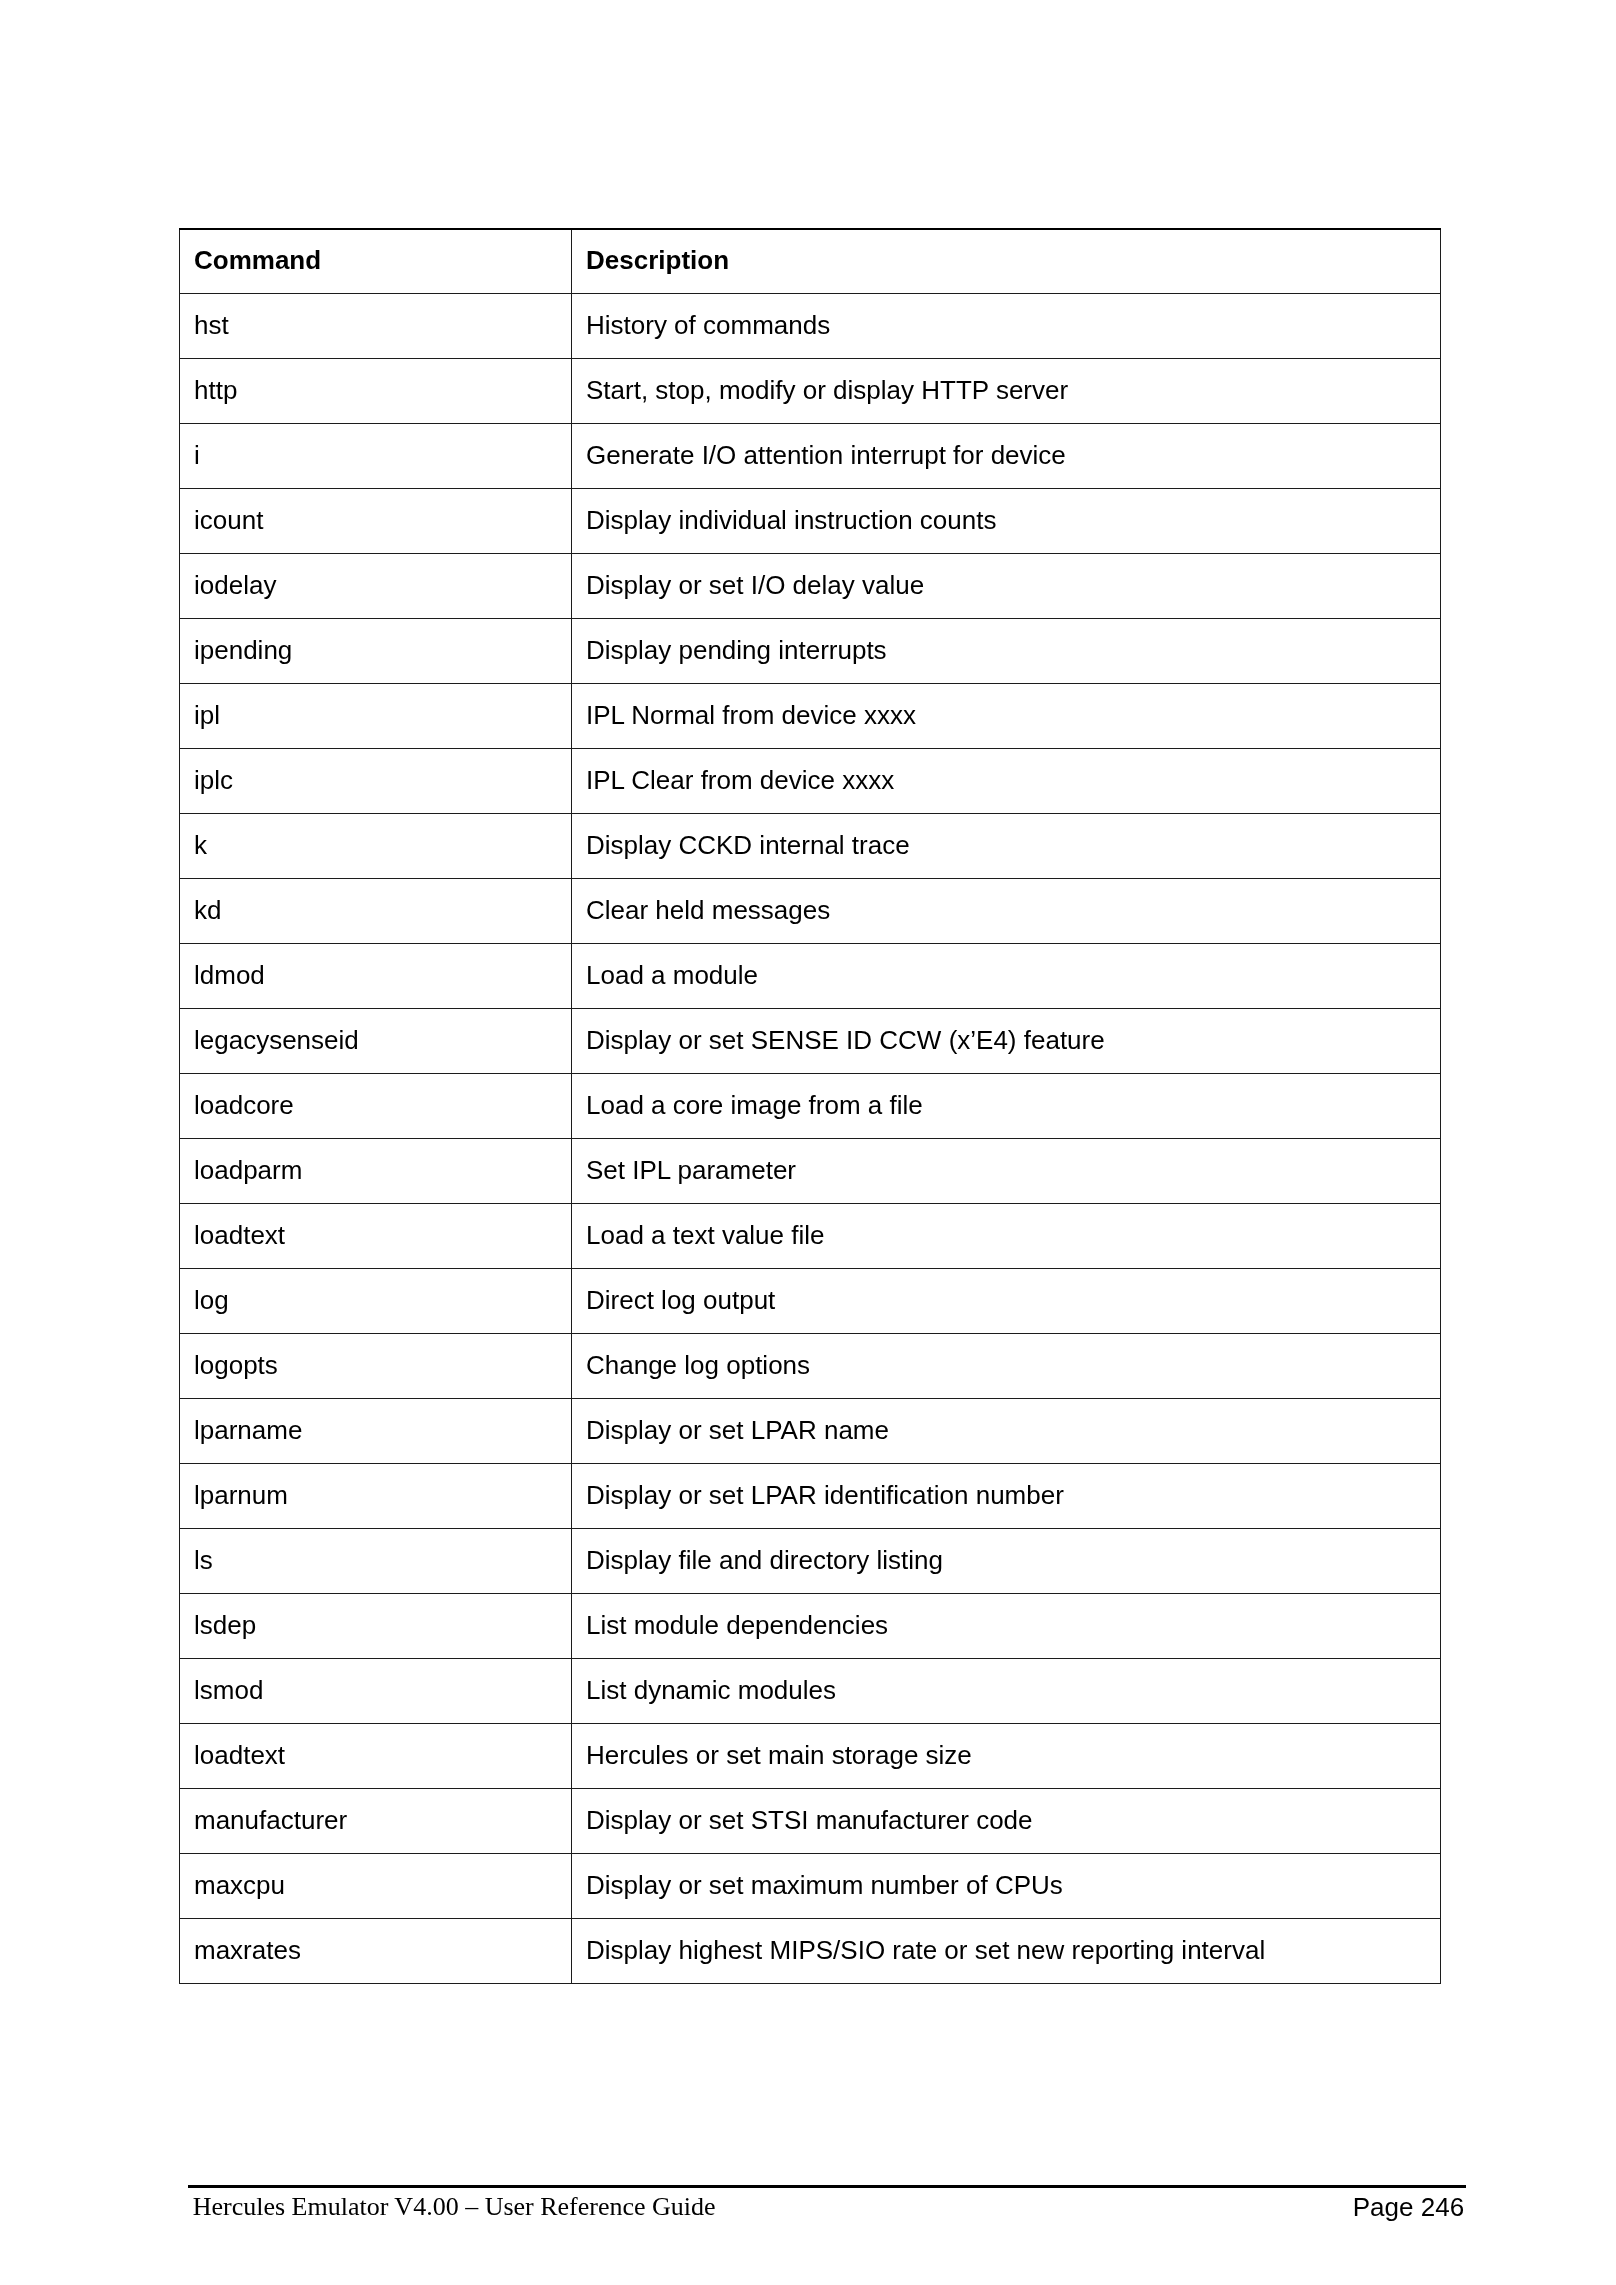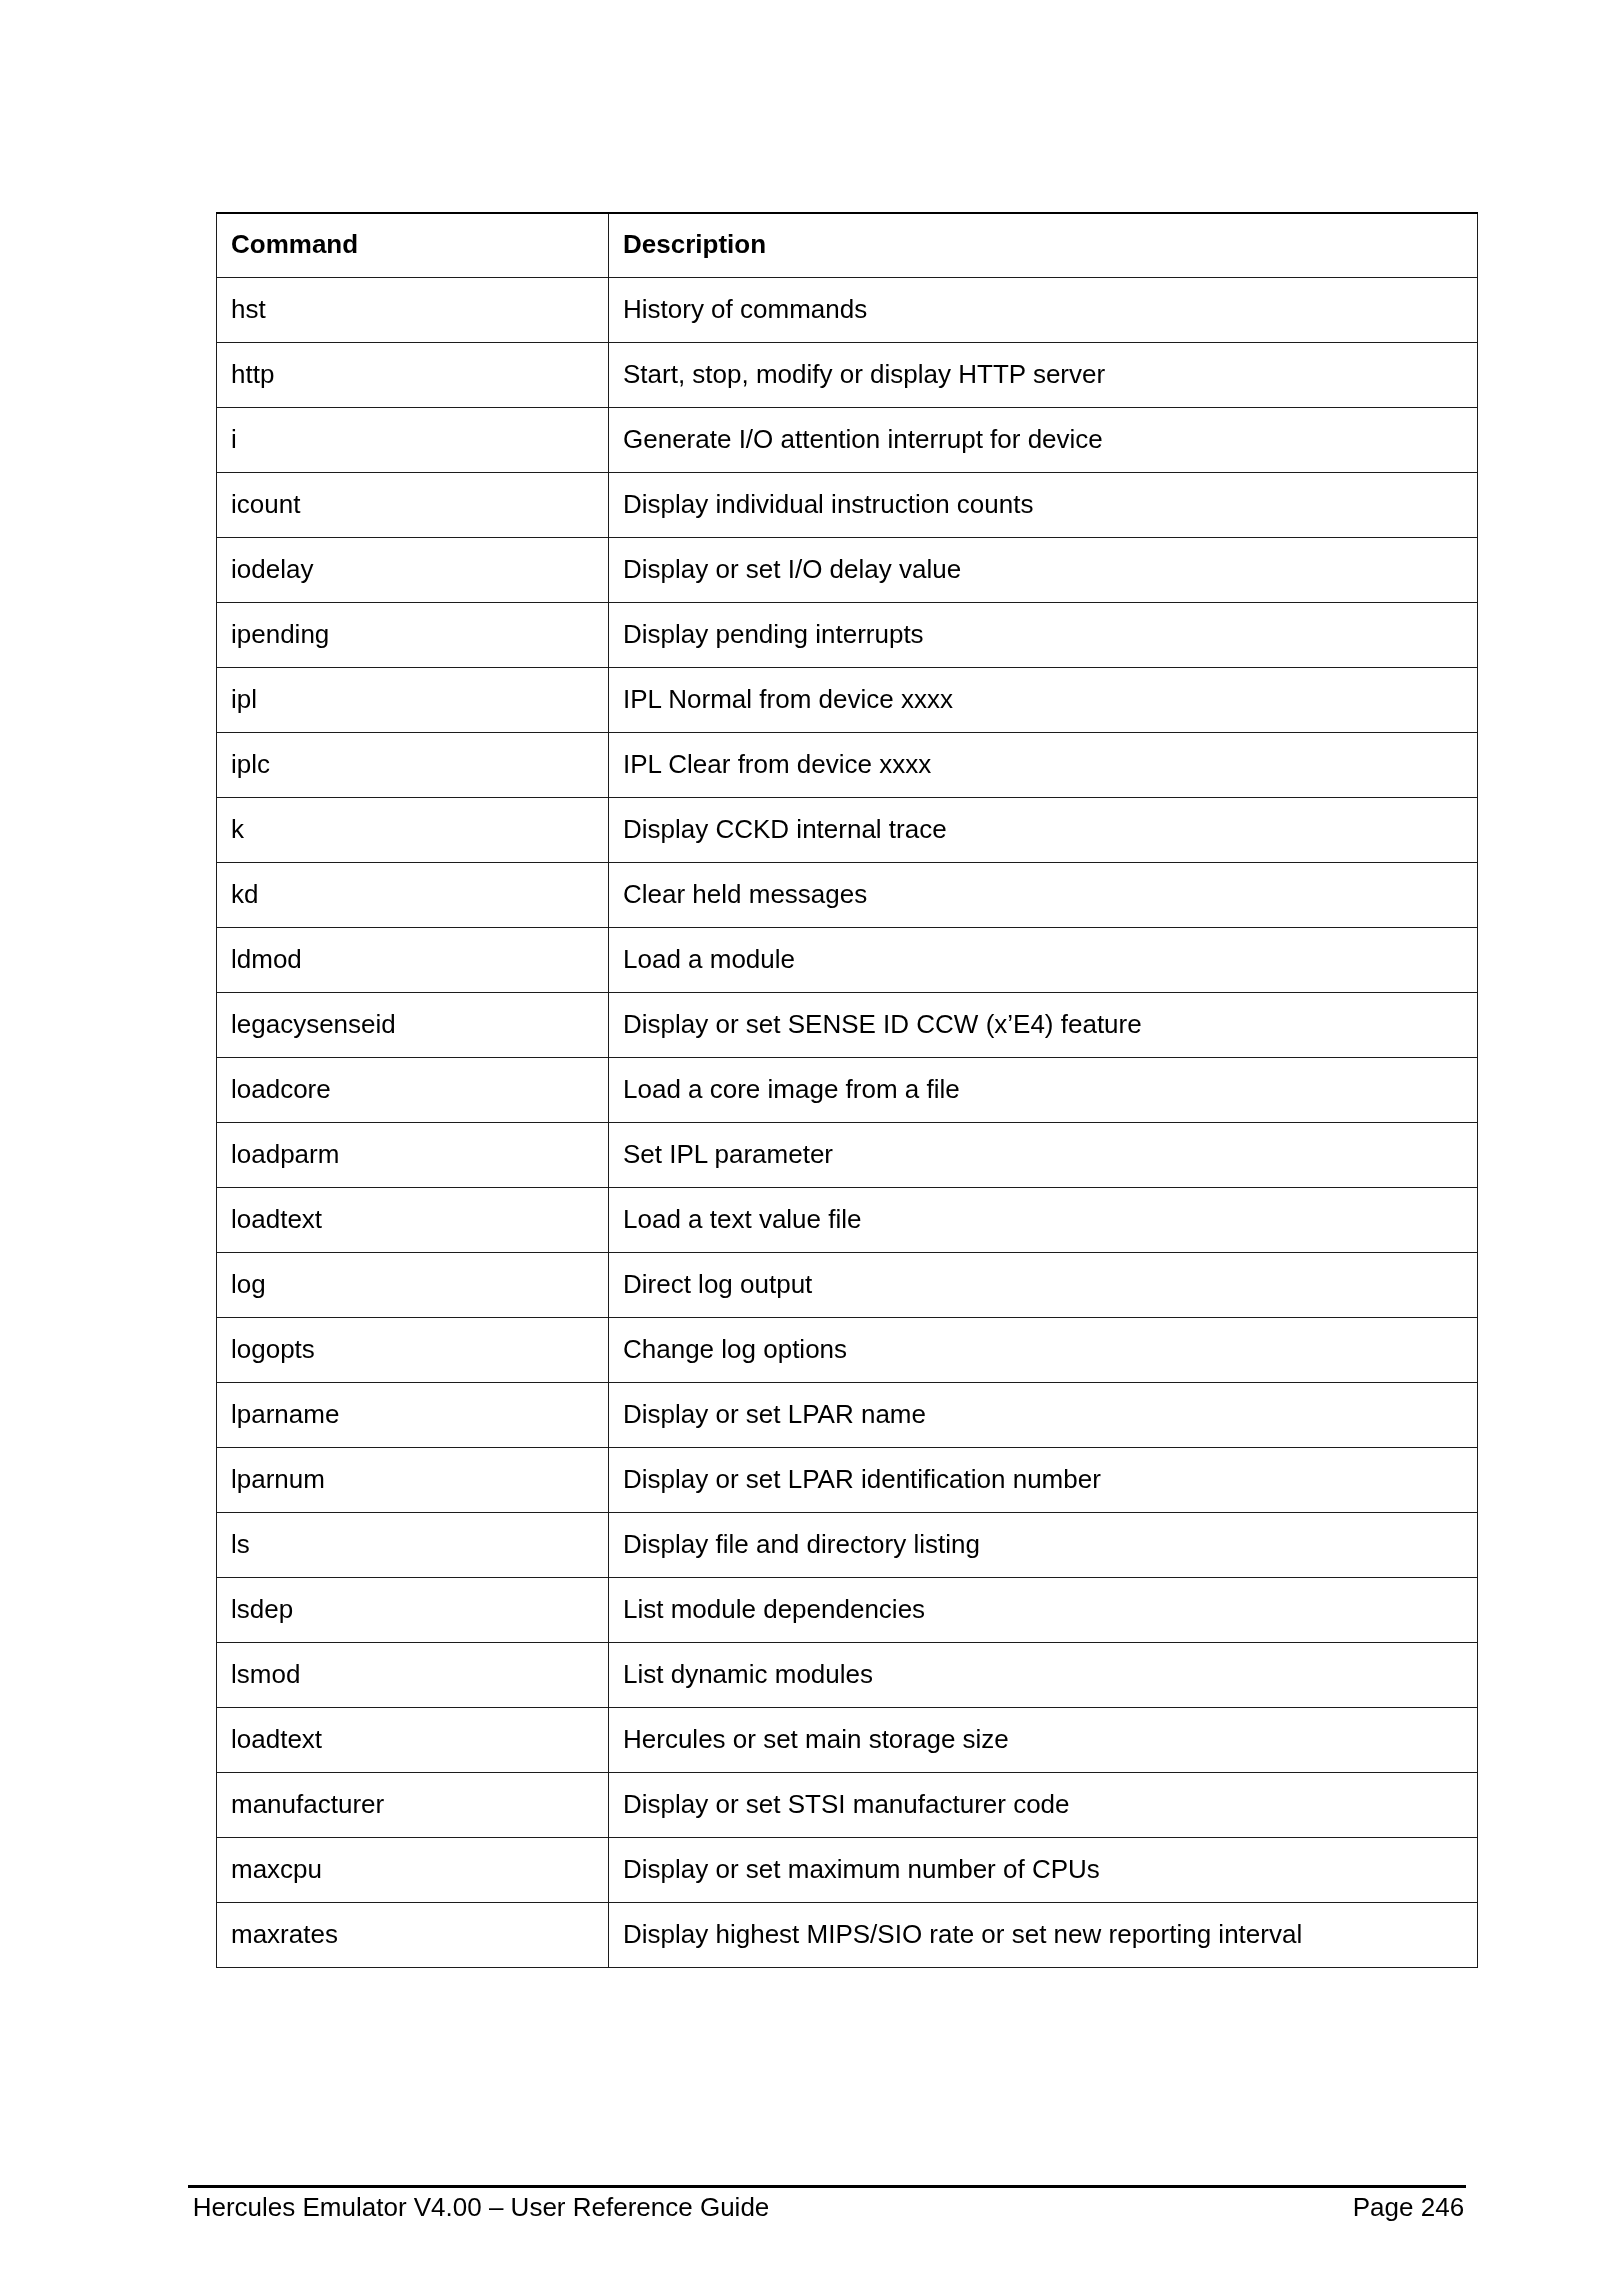--- a/index.html
+++ b/index.html
@@ -11,27 +11,26 @@
   .page {
     position: relative;
     width: 1616px;
     height: 2286px;
     background: #ffffff;
     overflow: hidden;
   }
   table.cmd-table {
     position: absolute;
     left: 179px;
-    top: 212px;
+    top: 228px;
     width: 1260px;
     border-collapse: collapse;
     table-layout: fixed;
     border: 1.9px solid #000000;
     border-top-width: 2.8px;
-    margin-left: 37px;
   }
   table.cmd-table col.c1 { width: 392px; }
   table.cmd-table col.c2 { width: 869px; }
   table.cmd-table th,
   table.cmd-table td {
     border: 1.4px solid #1c1c1c;
     vertical-align: middle;
     text-align: left;
     padding: 0 11.2px 0 14px;
     font-size: 26px;
@@ -54,21 +53,21 @@
     position: absolute;
     left: 188px;
     top: 2193px;
     width: 1278px;
     display: flex;
     justify-content: space-between;
     align-items: flex-start;
     font-size: 26px;
     line-height: 1.1;
   }
-  .footer-text .left { padding-left: 4.7px; }
+  .footer-text .left { padding-left: 4.7px; font-family: Liberation Serif, serif; }
   .footer-text .right { padding-right: 1.9px; }
 </style>
 </head>
 <body>
 
 <div class="page">
 
   <table class="cmd-table">
     <colgroup>
       <col class="c1">

